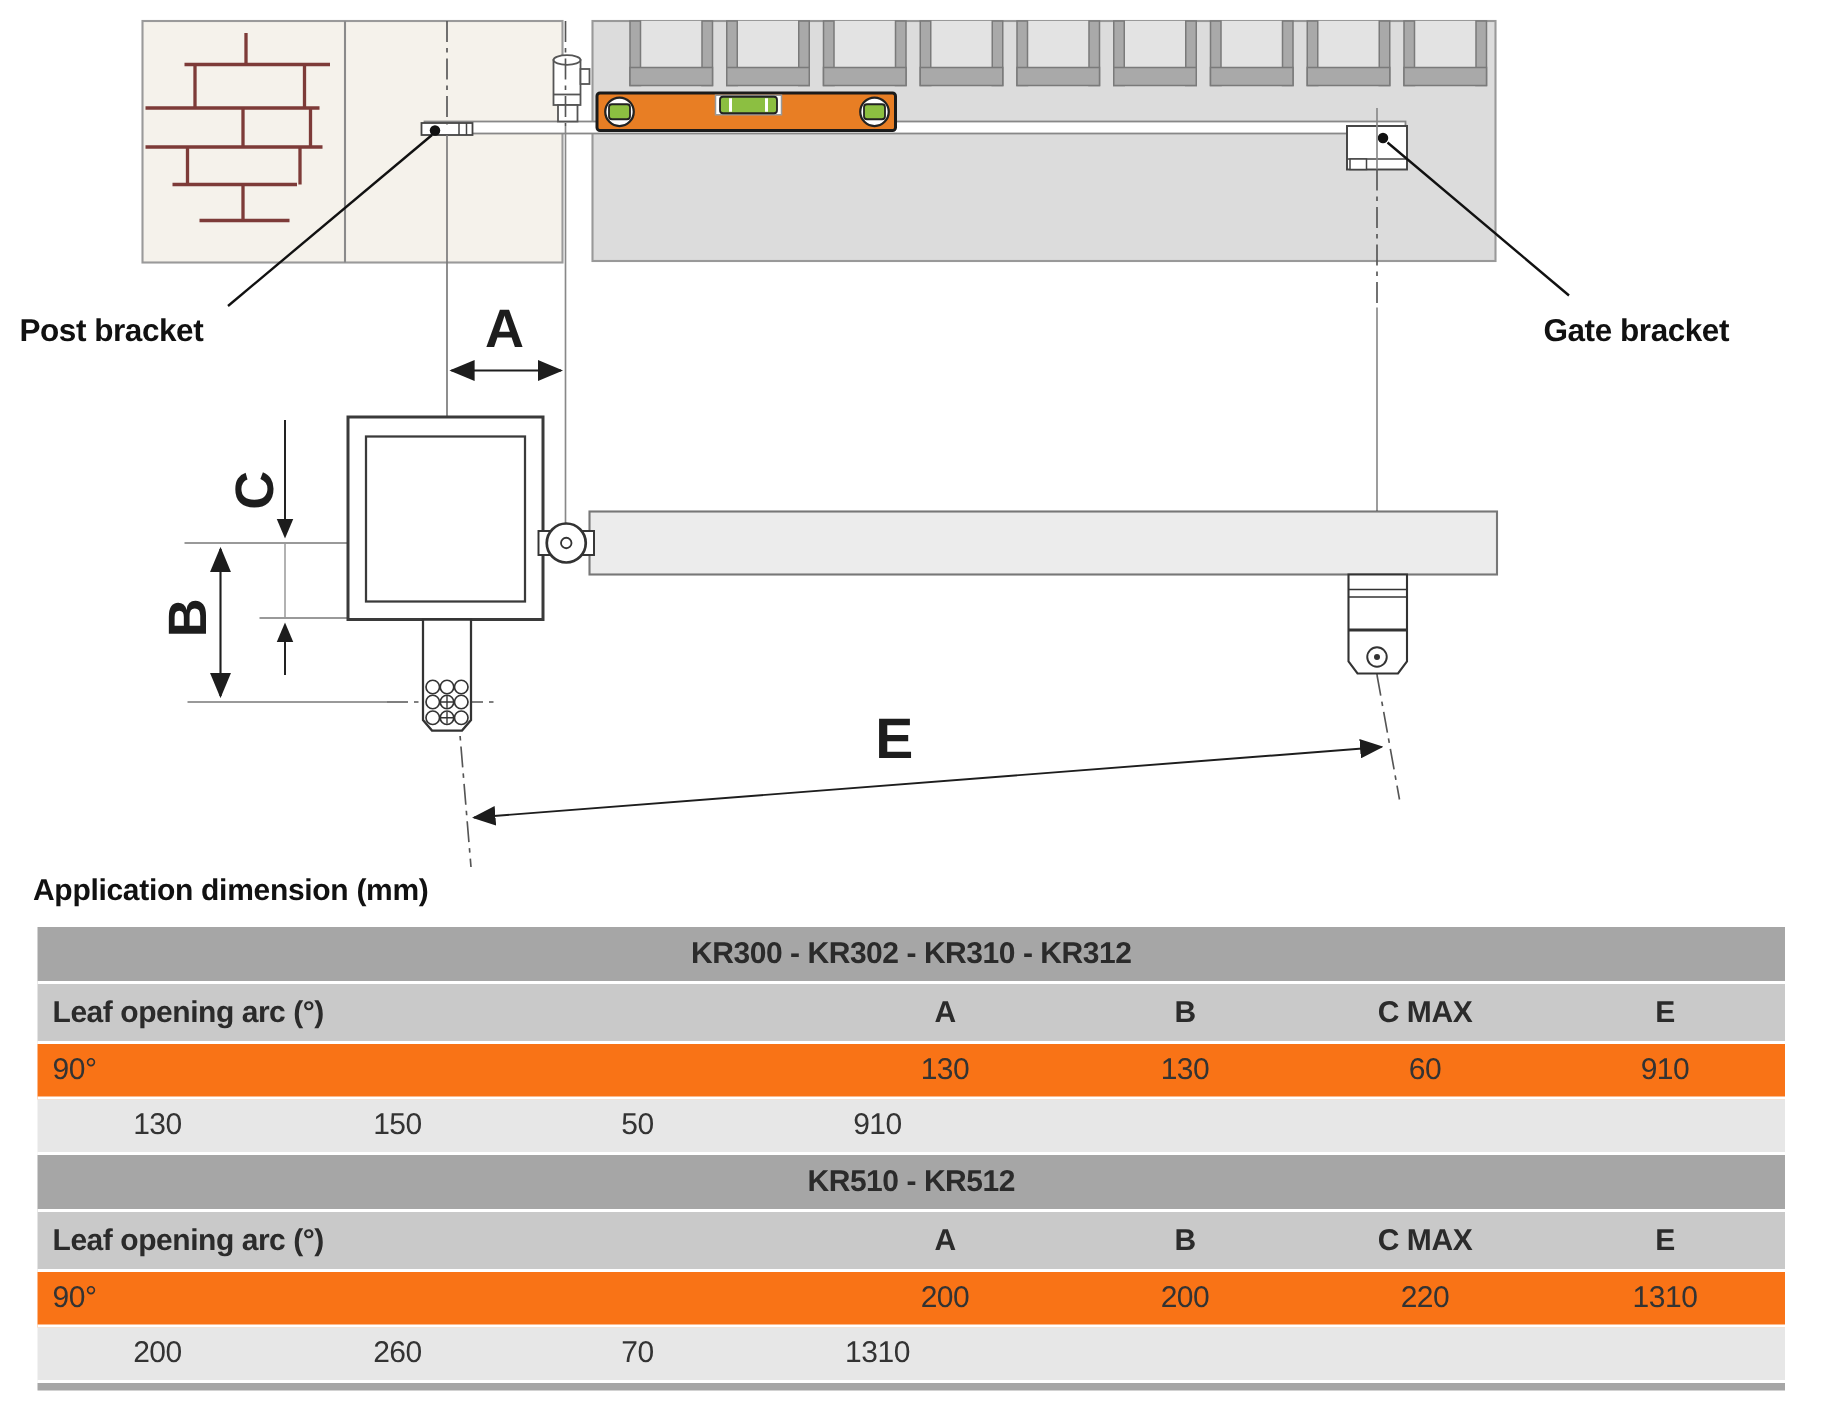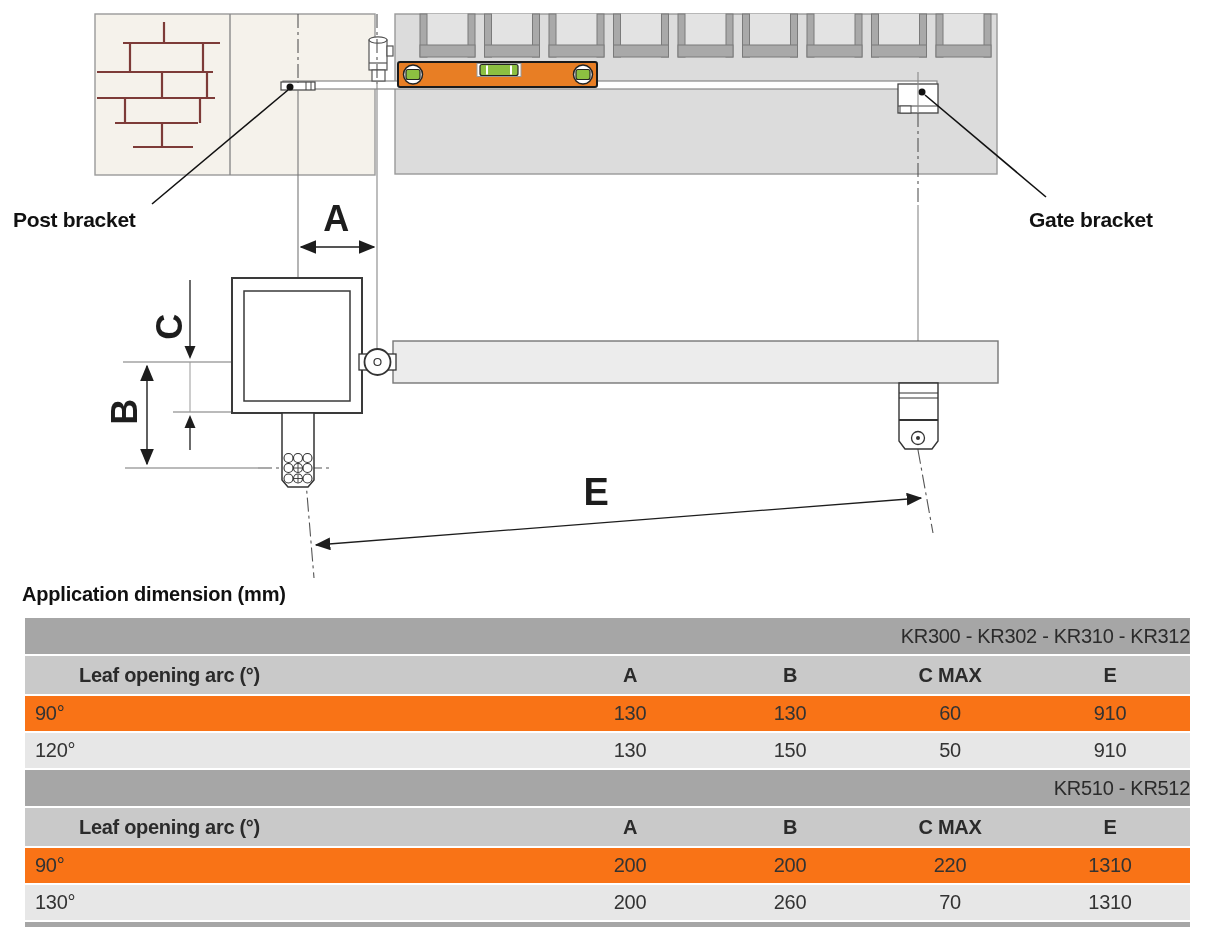--- a/index.html
+++ b/index.html
@@ -7,24 +7,24 @@
   #stage{position:relative;width:1214px;height:940px;background:#fff;overflow:hidden;}
   #diagram{position:absolute;left:0;top:0;}
   svg text{font-family:"Liberation Sans","DejaVu Sans",sans-serif;}
   .dim-letter{font-size:36px;font-weight:600;fill:#1d1d1d;letter-spacing:-0.5px;}
   .callout{font-size:21px;font-weight:bold;fill:#111;letter-spacing:-0.3px;}
   #app-title{position:absolute;left:22px;top:583px;font-size:20px;font-weight:bold;
              letter-spacing:-0.2px;color:#111;}
   
   #dim-table{position:absolute;left:25px;top:618px;width:1165px;font-size:20px;}
   .t-section{height:36px;background:#A6A6A6;border-bottom:2px solid #fff;
-             display:flex;align-items:center;justify-content:flex-end;
-             font-weight:normal;color:#2b2b2b;letter-spacing:-0.3px;}
+             display:flex;align-items:center;justify-content:center;
+             font-weight:bold;color:#2b2b2b;letter-spacing:-0.3px;}
   .t-row{display:flex;border-bottom:2px solid #fff;align-items:center;}
-  .t-head{height:38px;background:#C9C9C9;font-weight:bold;color:#2b2b2b;padding-left:44px;}
+  .t-head{height:38px;background:#C9C9C9;font-weight:bold;color:#2b2b2b;}
   .t-data{height:35px;color:#333;}
   .t-data.white{background:#f97316;}
   .t-data.alt{background:#E7E7E7;}
   .c0{flex:1 1 auto;padding-left:10px;text-align:left;letter-spacing:-0.3px;}
   .cn{flex:0 0 160px;text-align:center;letter-spacing:-0.3px;}
   .t-bottom{height:5px;background:#A6A6A6;}
 </style>
 </head>
 <body>
 
@@ -215,21 +215,20 @@
       <div class="cn">E</div>
     </div>
     <div class="t-row t-data white">
       <div class="c0">90°</div>
       <div class="cn">130</div>
       <div class="cn">130</div>
       <div class="cn">60</div>
       <div class="cn">910</div>
     </div>
     <div class="t-row t-data alt">
-      <div class="c0">120°</div>
       <div class="cn">130</div>
       <div class="cn">150</div>
       <div class="cn">50</div>
       <div class="cn">910</div>
     </div>
 
     <div class="t-section">
       <span>KR510 - KR512</span>
     </div>
     <div class="t-row t-head">
@@ -240,21 +239,20 @@
       <div class="cn">E</div>
     </div>
     <div class="t-row t-data white">
       <div class="c0">90°</div>
       <div class="cn">200</div>
       <div class="cn">200</div>
       <div class="cn">220</div>
       <div class="cn">1310</div>
     </div>
     <div class="t-row t-data alt">
-      <div class="c0">130°</div>
       <div class="cn">200</div>
       <div class="cn">260</div>
       <div class="cn">70</div>
       <div class="cn">1310</div>
     </div>
 
     <div class="t-bottom"></div>
   </div>
 </div>
 

